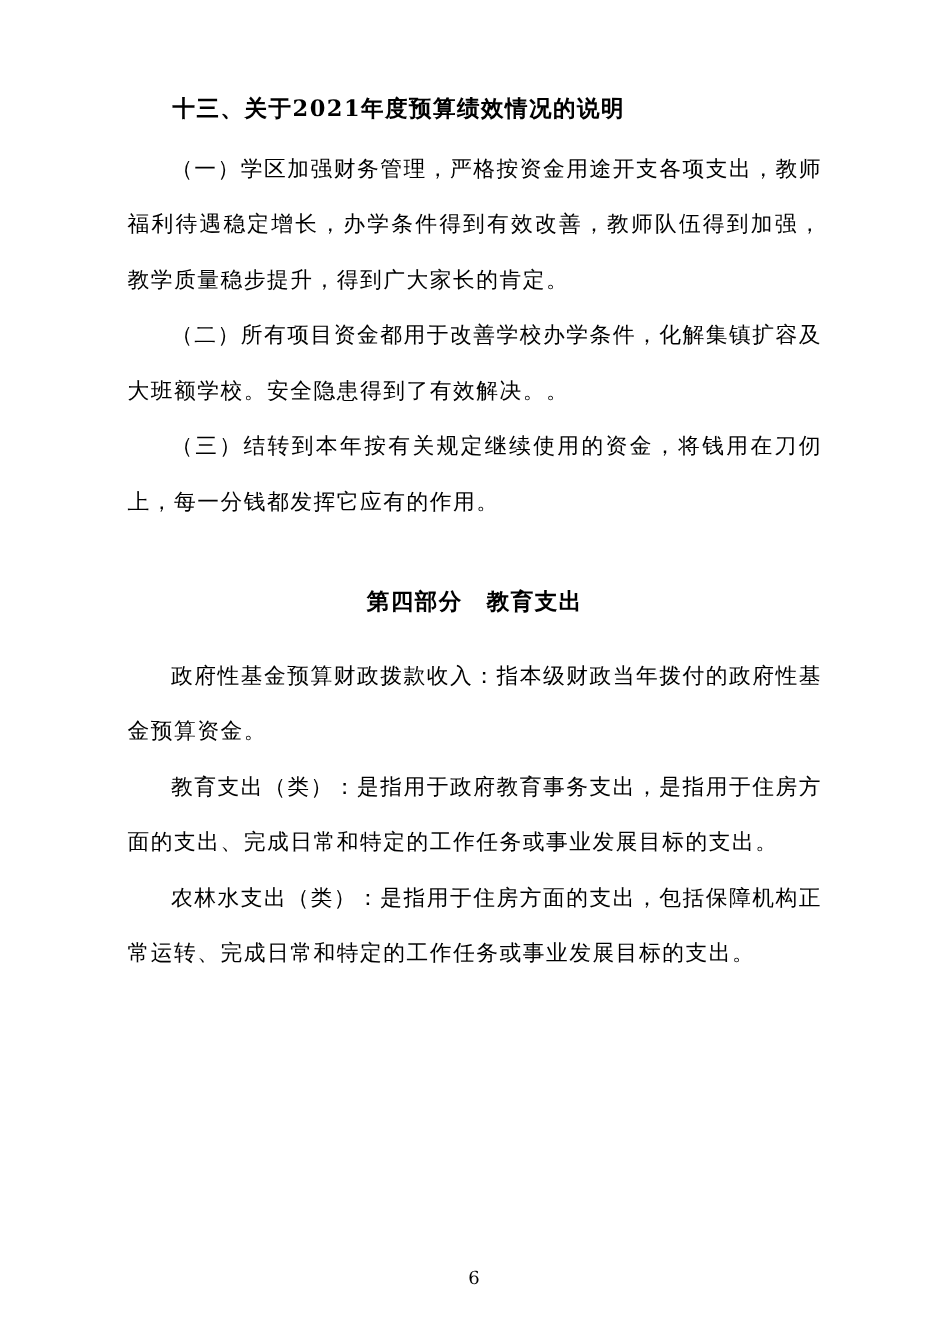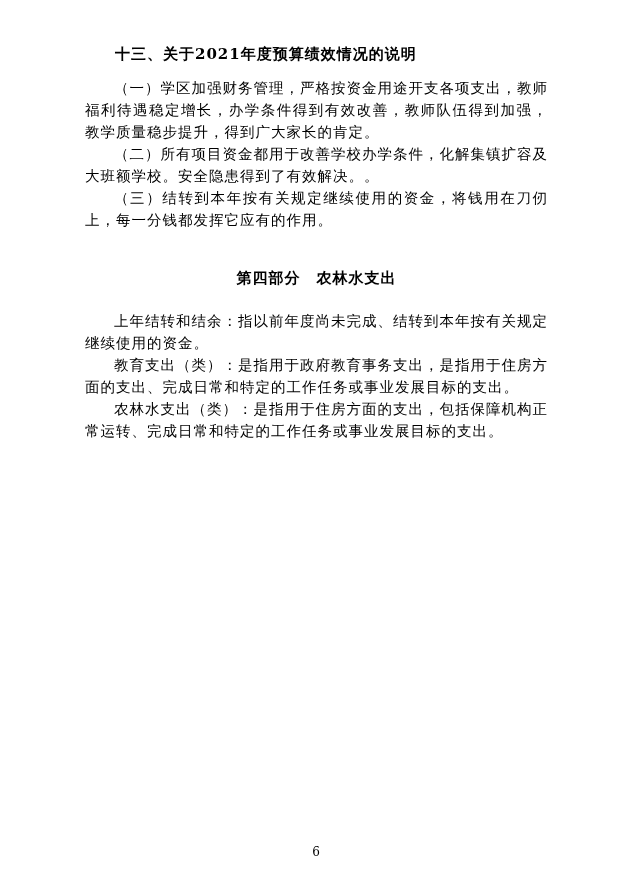--- a/index.html
+++ b/index.html
@@ -18,33 +18,33 @@
       height: 895px;
       background: #ffffff;
       color: #000000;
       font-family: "DejaVu Serif", "Liberation Serif", serif;
       box-sizing: border-box;
     }
     .content {
       position: absolute;
       left: 85px;
       right: 84px;
-      top: 40px;
+      top: 58px;
     }
     .doc-title {
       font-size: 15px;
       font-weight: bold;
       line-height: 29px;
       letter-spacing: 1px;
       text-indent: 2em;
       margin: 0 0 8px 0;
     }
     .para {
       font-size: 14.5px;
-      line-height: 22px;
+      line-height: 37px;
       letter-spacing: 1px;
       text-align: justify;
       text-indent: 2em;
       margin: 0;
       word-break: break-all;
     }
     .part-heading {
       font-size: 15px;
       font-weight: bold;
       line-height: 29px;
@@ -69,25 +69,25 @@
   <div class="content">
 
     <h2 class="doc-title">十三、关于2021年度预算绩效情况的说明</h2>
 
     <p class="para">（一）学区加强财务管理，严格按资金用途开支各项支出，教师福利待遇稳定增长，办学条件得到有效改善，教师队伍得到加强，教学质量稳步提升，得到广大家长的肯定。</p>
 
     <p class="para">（二）所有项目资金都用于改善学校办学条件，化解集镇扩容及大班额学校。安全隐患得到了有效解决。。</p>
 
     <p class="para">（三）结转到本年按有关规定继续使用的资金，将钱用在刀仞上，每一分钱都发挥它应有的作用。</p>
 
-    <h2 class="part-heading">第四部分　农林水支出</h2>
+    <h2 class="part-heading">第四部分　教育支出</h2>
 
 
+    <p class="para">政府性基金预算财政拨款收入：指本级财政当年拨付的政府性基金预算资金。</p>
 
-    <p class="para">上年结转和结余：指以前年度尚未完成、结转到本年按有关规定继续使用的资金。</p>
 
     <p class="para">教育支出（类）：是指用于政府教育事务支出，是指用于住房方面的支出、完成日常和特定的工作任务或事业发展目标的支出。</p>
 
 
 
     <p class="para">农林水支出（类）：是指用于住房方面的支出，包括保障机构正常运转、完成日常和特定的工作任务或事业发展目标的支出。</p>
 
   </div>
 
   <div class="page-num">6</div>

